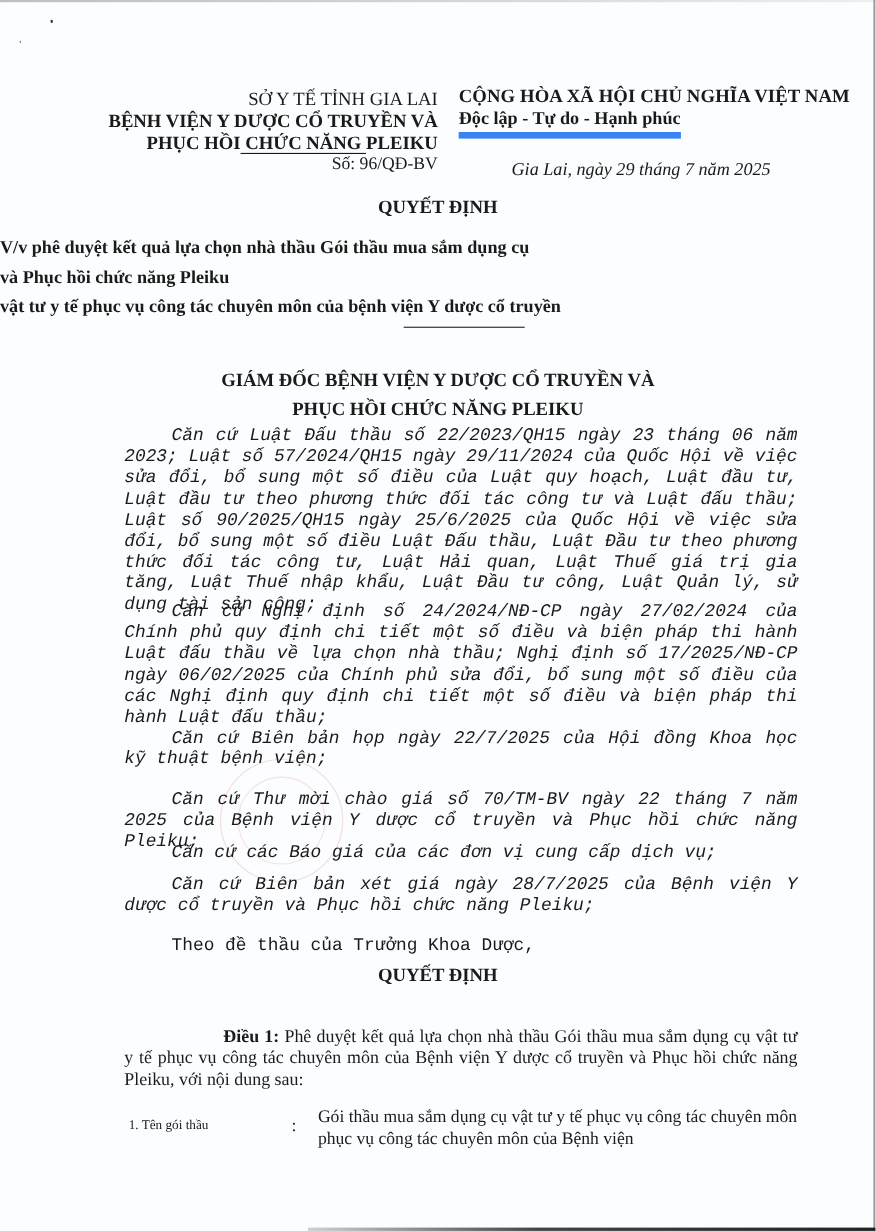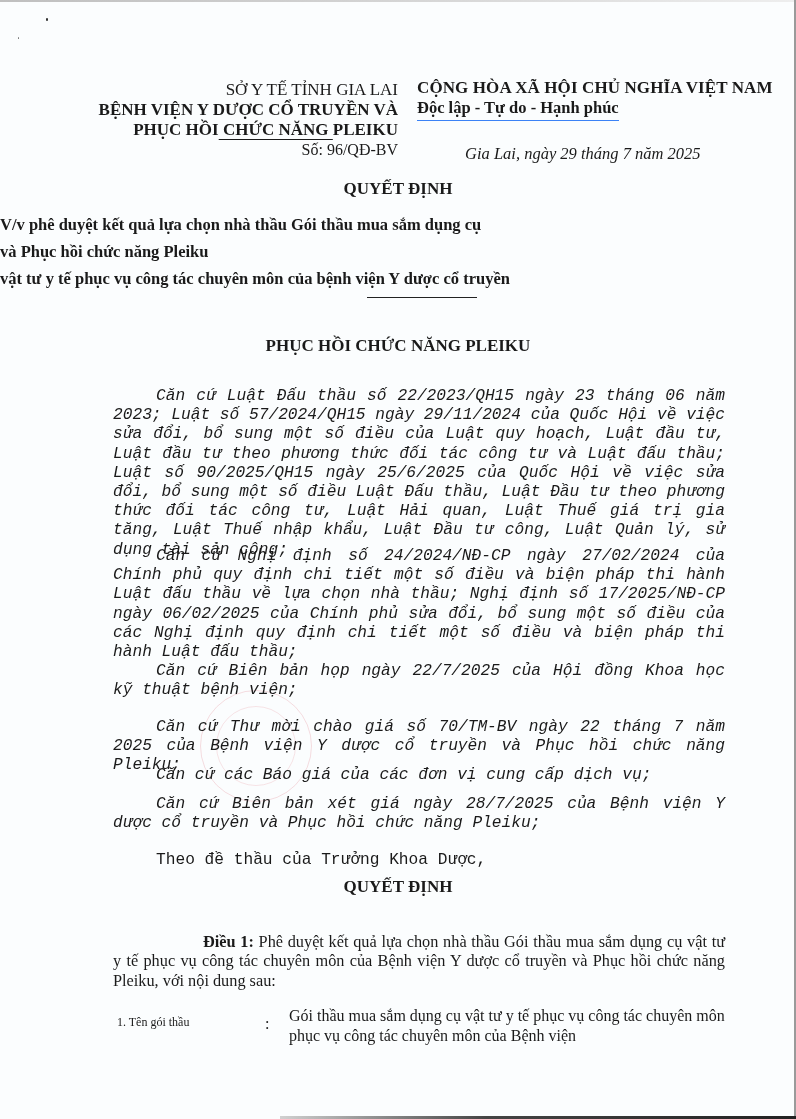--- a/index.html
+++ b/index.html
@@ -22,21 +22,21 @@
     
     .left-head { left: 58px; top: 80px; width: 340px; text-align: right; }
     .ministry { font-size: 17px; line-height: 20px; }
     .hospital { font-size: 17px; font-weight: bold; line-height: 20px; }
     .hospital .ul { text-decoration: underline; text-underline-offset: 4px; text-decoration-thickness: 1px; }
     .docnum { font-size: 16px; line-height: 20px; }
 
     
     .right-head { left: 417px; top: 78px; width: 390px; }
     .republic { font-size: 17px; font-weight: bold; line-height: 20px; letter-spacing: 0.1px; }
-    .motto { font-size: 16.5px; font-weight: bold; line-height: 20px; display: inline-block; border-bottom: 1px solid #3b82f6; padding-bottom: 2px; }
+    .motto { font-size: 16.5px; font-weight: bold; line-height: 20px; display: inline-block; border-bottom: 6px solid #3b82f6; padding-bottom: 2px; }
     .dateline { position: absolute; left: 465px; top: 144px; font-size: 16.5px; font-style: italic; }
 
     .title { left: 0; width: 796px; top: 179px; text-align: center; font-weight: bold; font-size: 17px; }
     .subject { left: 0; width: 796px; top: 211px; text-align: left; font-weight: bold; font-size: 16.5px; line-height: 27px; white-space: normal; }
     .subject-rule { position: absolute; left: 367px; top: 297px; width: 110px; height: 1px; background: #222; }
 
     .director { left: 0; width: 796px; top: 333px; text-align: center; font-weight: bold; font-size: 17px; line-height: 26px; white-space: normal; }
 
     .body-text { position: absolute; left: 113px; width: 612px; font-size: 16.2px; line-height: 19.2px; text-align: justify; }
     .body-text p { margin: 0; text-indent: 43px; font-family: Liberation Mono, monospace; }
@@ -91,20 +91,21 @@
 
 <div class="abs title">QUYẾT ĐỊNH</div>
 <div class="abs subject">
   <div>V/v phê duyệt kết quả lựa chọn nhà thầu Gói thầu mua sắm dụng cụ</div>
   <div>và Phục hồi chức năng Pleiku</div>
   <div>vật tư y tế phục vụ công tác chuyên môn của bệnh viện Y dược cổ truyền</div>
 </div>
 <div class="subject-rule"></div>
 
 <div class="abs director">
+  <div>GIÁM ĐỐC BỆNH VIỆN Y DƯỢC CỔ TRUYỀN VÀ</div>
   <div>PHỤC HỒI CHỨC NĂNG  PLEIKU</div>
 </div>
 
 <div class="body-text it p1">
     <p>Căn cứ Luật Đấu thầu số 22/2023/QH15 ngày 23 tháng 06 năm 2023; Luật số 57/2024/QH15 ngày 29/11/2024 của Quốc Hội về việc sửa đổi, bổ sung một số điều của Luật quy hoạch, Luật đầu tư, Luật đầu tư theo phương thức đối tác công tư và Luật đấu thầu; Luật số 90/2025/QH15 ngày 25/6/2025 của Quốc Hội về việc sửa đổi, bổ sung một số điều Luật Đấu thầu, Luật Đầu tư theo phương thức đối tác công tư, Luật Hải quan, Luật Thuế giá trị gia tăng, Luật Thuế nhập khẩu, Luật Đầu tư công, Luật Quản lý, sử dụng tài sản công;</p>
   </div>
 <div class="body-text it p2">
     <p>Căn cứ Nghị định số 24/2024/NĐ-CP ngày 27/02/2024 của Chính phủ quy định chi tiết một số điều và biện pháp thi hành Luật đấu thầu về lựa chọn nhà thầu; Nghị định số 17/2025/NĐ-CP ngày 06/02/2025 của Chính phủ sửa đổi, bổ sung một số điều của các Nghị định quy định chi tiết một số điều và biện pháp thi hành Luật đấu thầu;</p>
   </div>
 <div class="body-text it p3">

